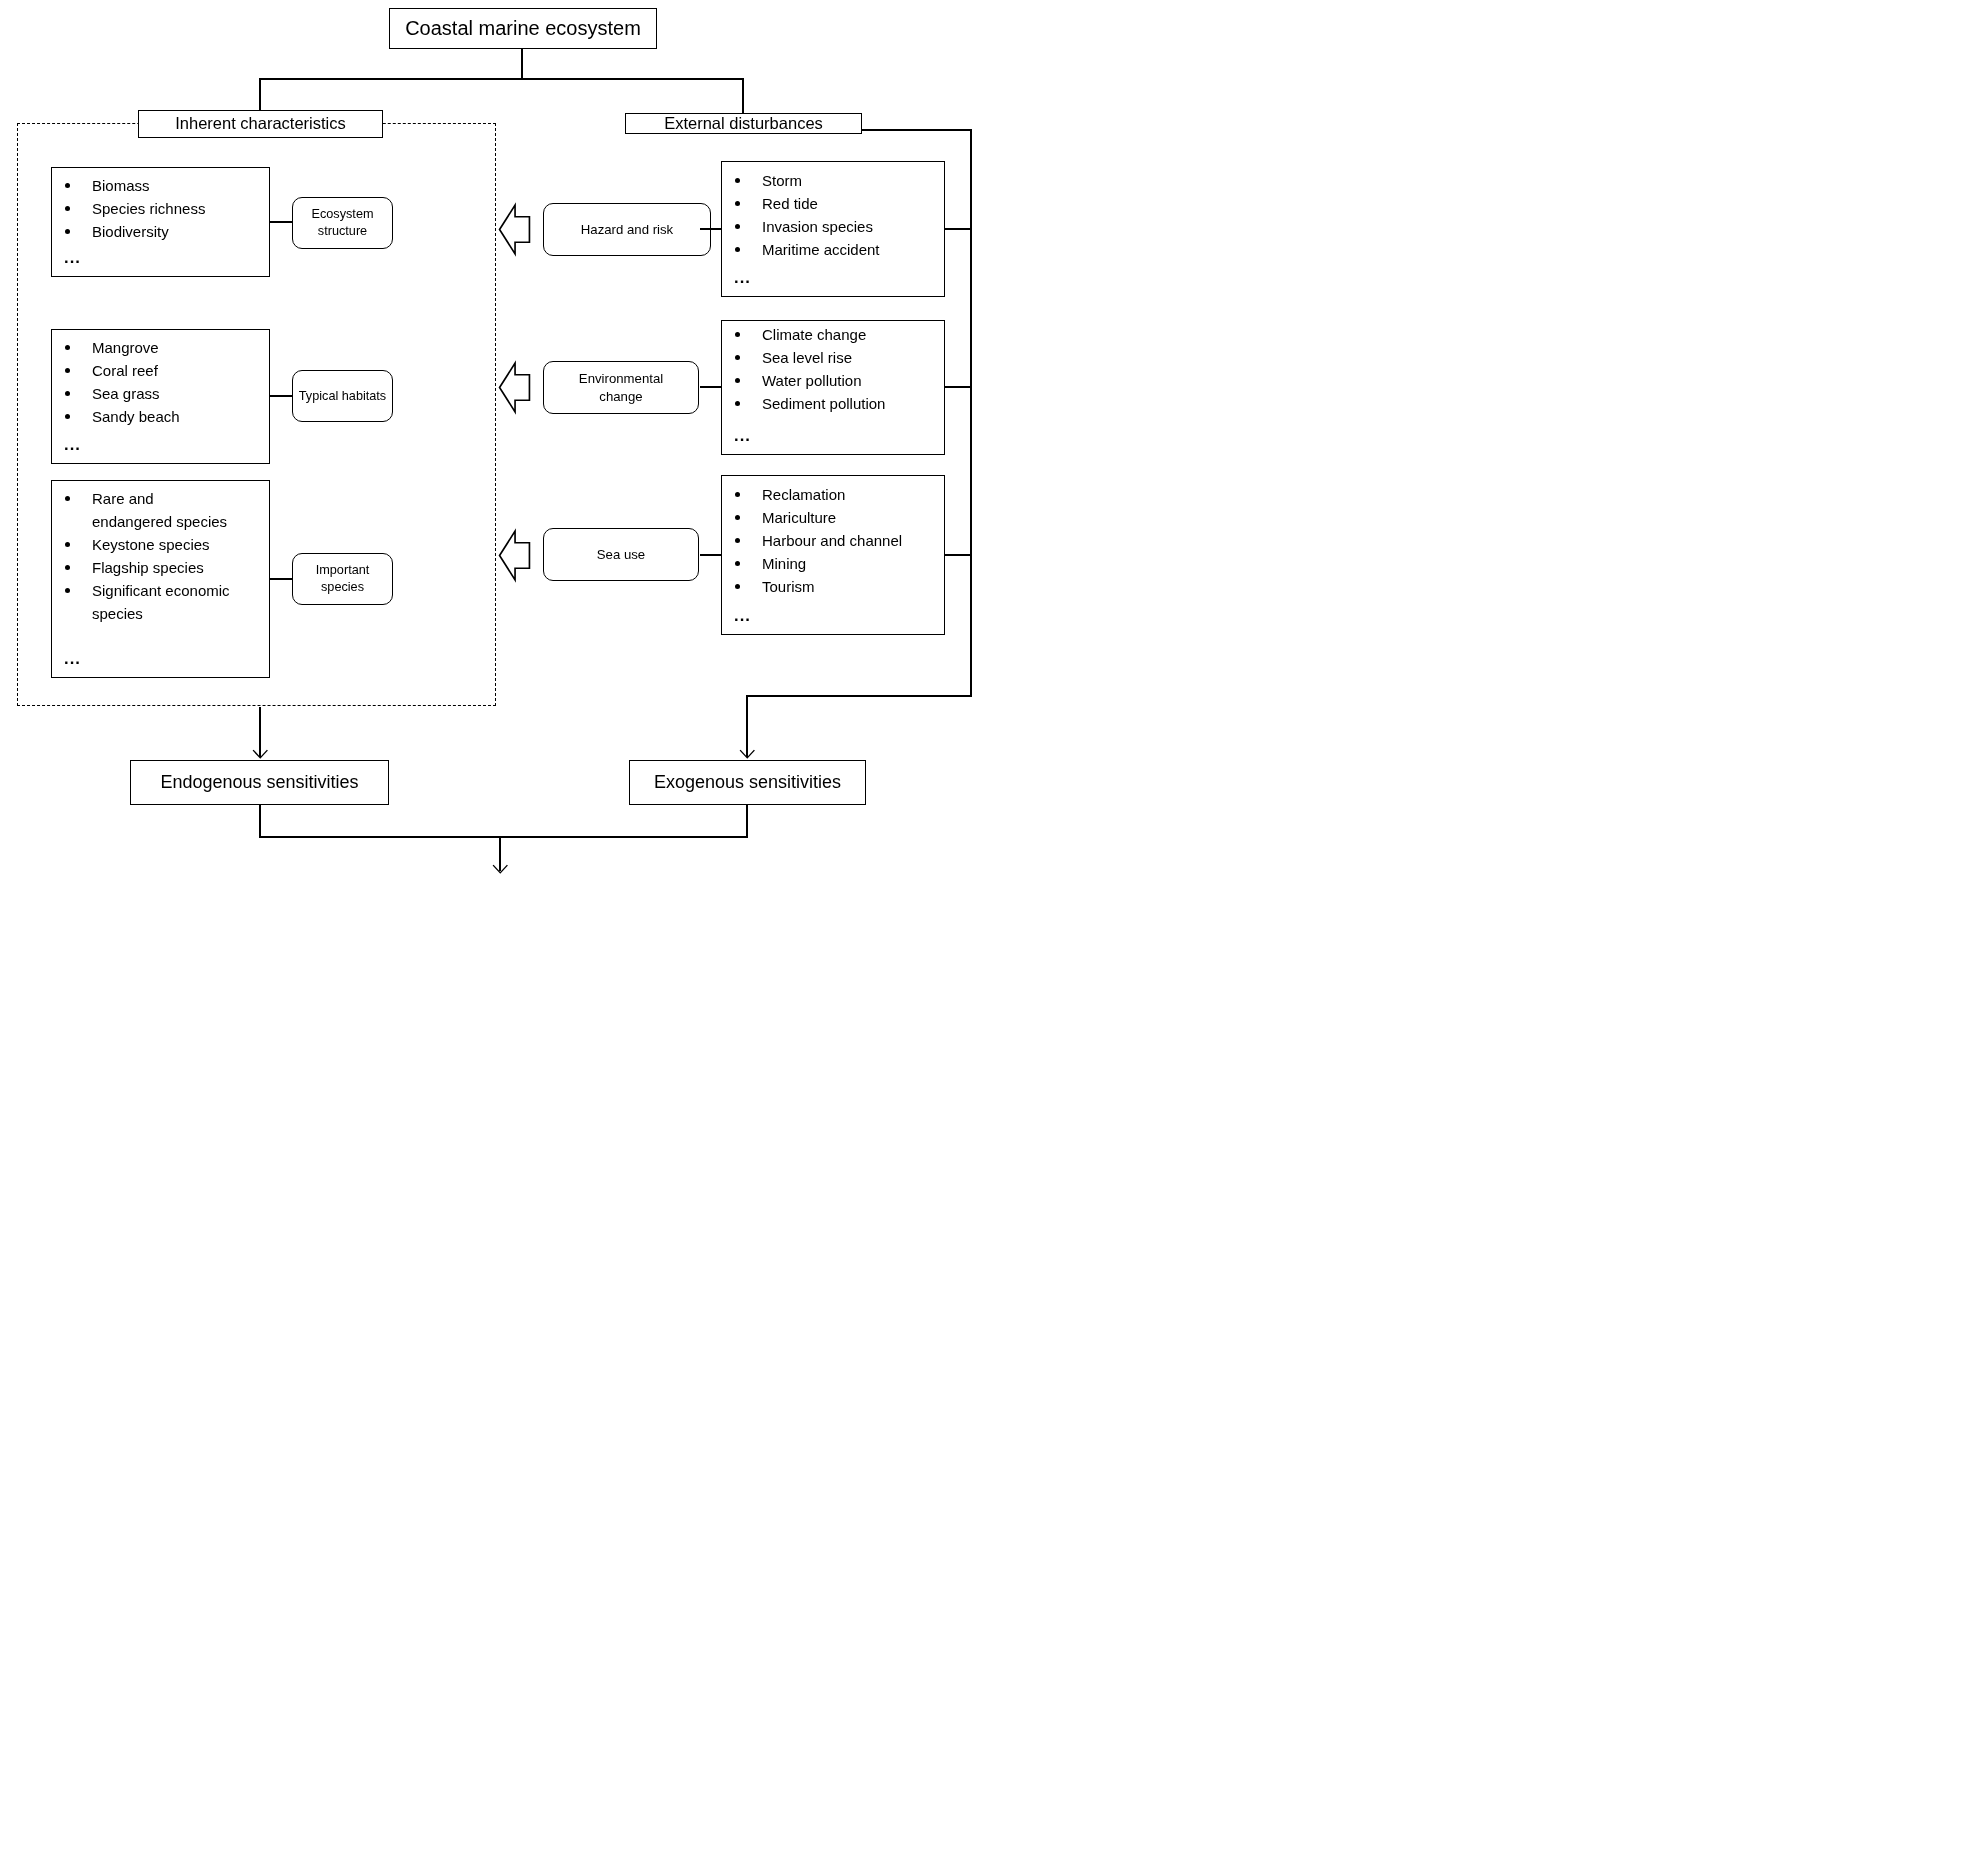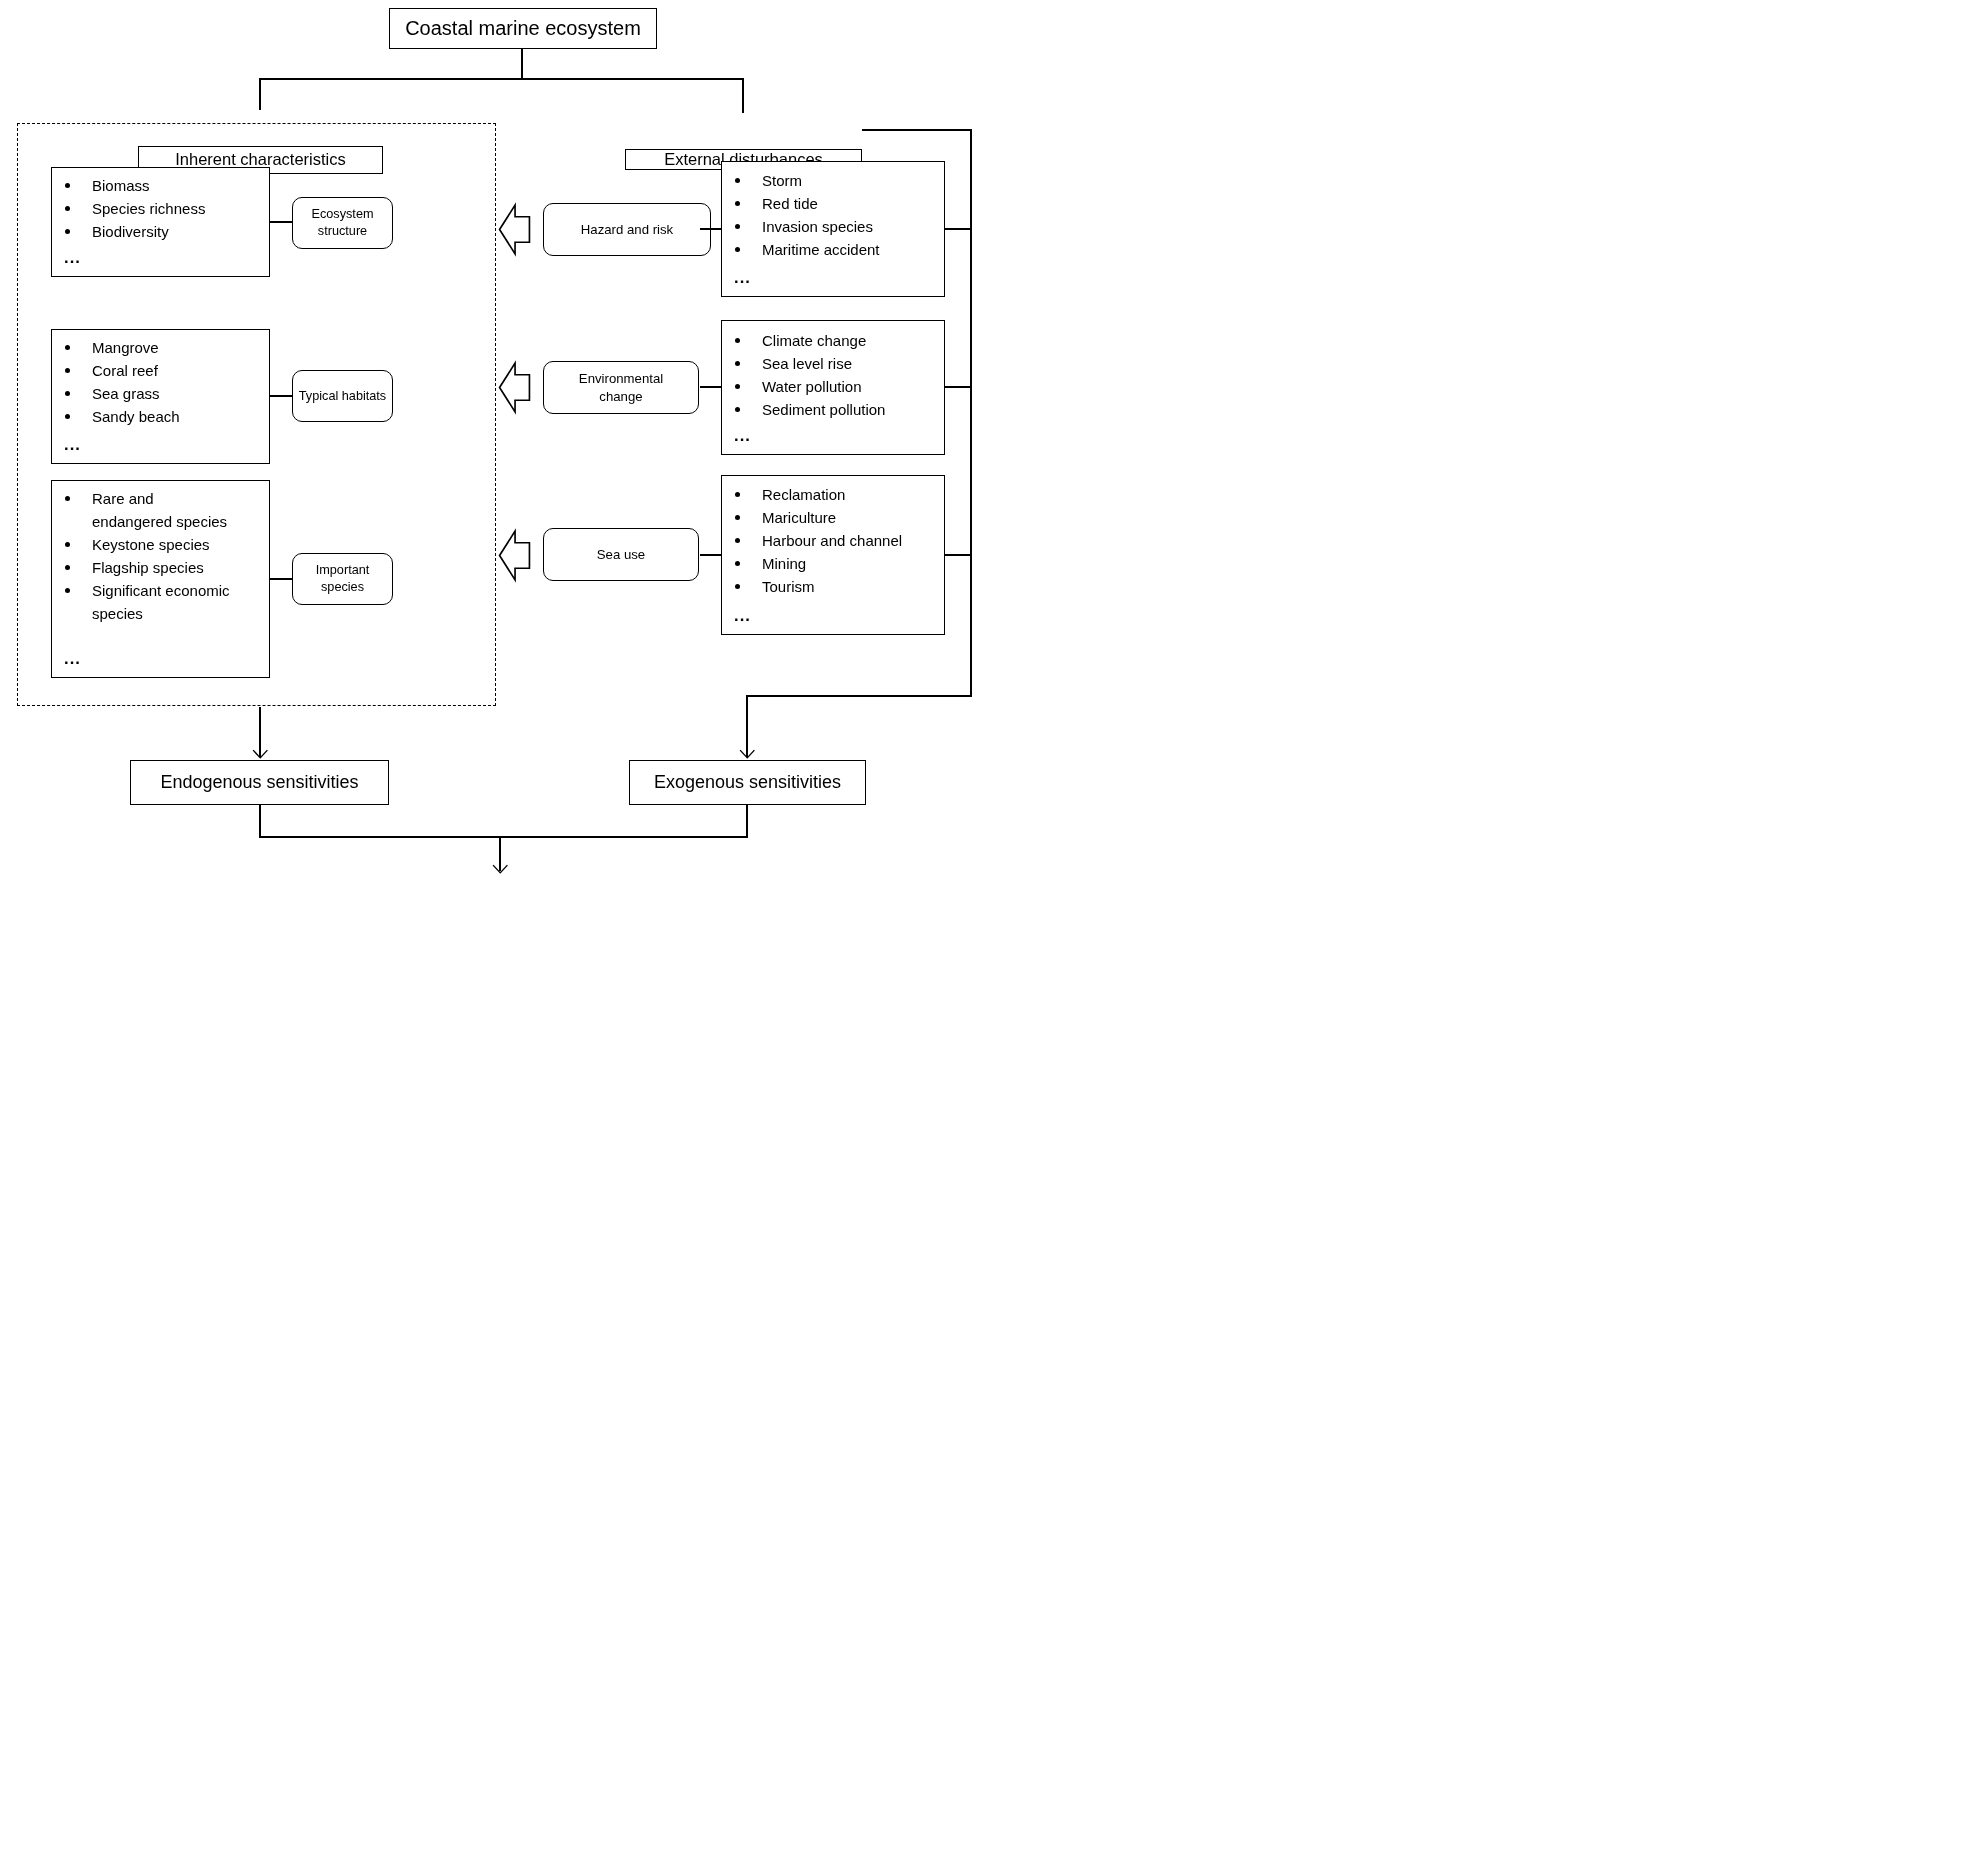--- a/index.html
+++ b/index.html
@@ -24,21 +24,21 @@
   .item{position:relative;min-height:23px;line-height:23px;font-size:15px;
         padding-left:40px;white-space:pre-line;}
   .item::before{content:"";position:absolute;left:13.2px;top:9.4px;width:5px;height:5px;
         border-radius:50%;background:#000;}
   .more{margin-top:auto;min-height:23px;line-height:23px;font-size:16.5px;font-weight:bold;
         padding-left:12px;letter-spacing:1.1px;}
 
   .dotted{position:absolute;border:1.7px dashed #000;box-sizing:border-box;background:transparent;}
 
   .t-title{font-size:20px;}
-  .t-header{font-size:16.5px;margin-top:36px;}
+  .t-header{font-size:16.5px;}
   .t-rlabel{font-size:13.2px;line-height:17.6px;}
   .t-llabel{font-size:12.7px;line-height:17px;}
   .t-sens{font-size:18px;}
   .t-final{font-size:18.7px;}
 
   svg{position:absolute;overflow:visible;}
 </style>
 </head>
 <body>
 
@@ -133,21 +133,21 @@
   <div class="ln" style="left:943px;top:554px;width:29px;height:1.7px;"></div>
 
   <div class="list" style="left:721px;top:161px;width:224px;height:136px;padding-top:6.6px;">
     <div class="item">Storm</div>
     <div class="item">Red tide</div>
     <div class="item">Invasion species</div>
     <div class="item">Maritime accident</div>
     <div class="more">...</div>
   </div>
 
-  <div class="list" style="left:721px;top:320px;width:224px;height:135px;padding-top:8px;">
+  <div class="list" style="left:721px;top:320px;width:224px;height:135px;padding-top:2px;">
     <div class="item">Climate change</div>
     <div class="item">Sea level rise</div>
     <div class="item">Water pollution</div>
     <div class="item">Sediment pollution</div>
     <div class="more">...</div>
   </div>
 
   <div class="list" style="left:721px;top:475px;width:224px;height:160px;padding-top:6.6px;">
     <div class="item">Reclamation</div>
     <div class="item">Mariculture</div>

